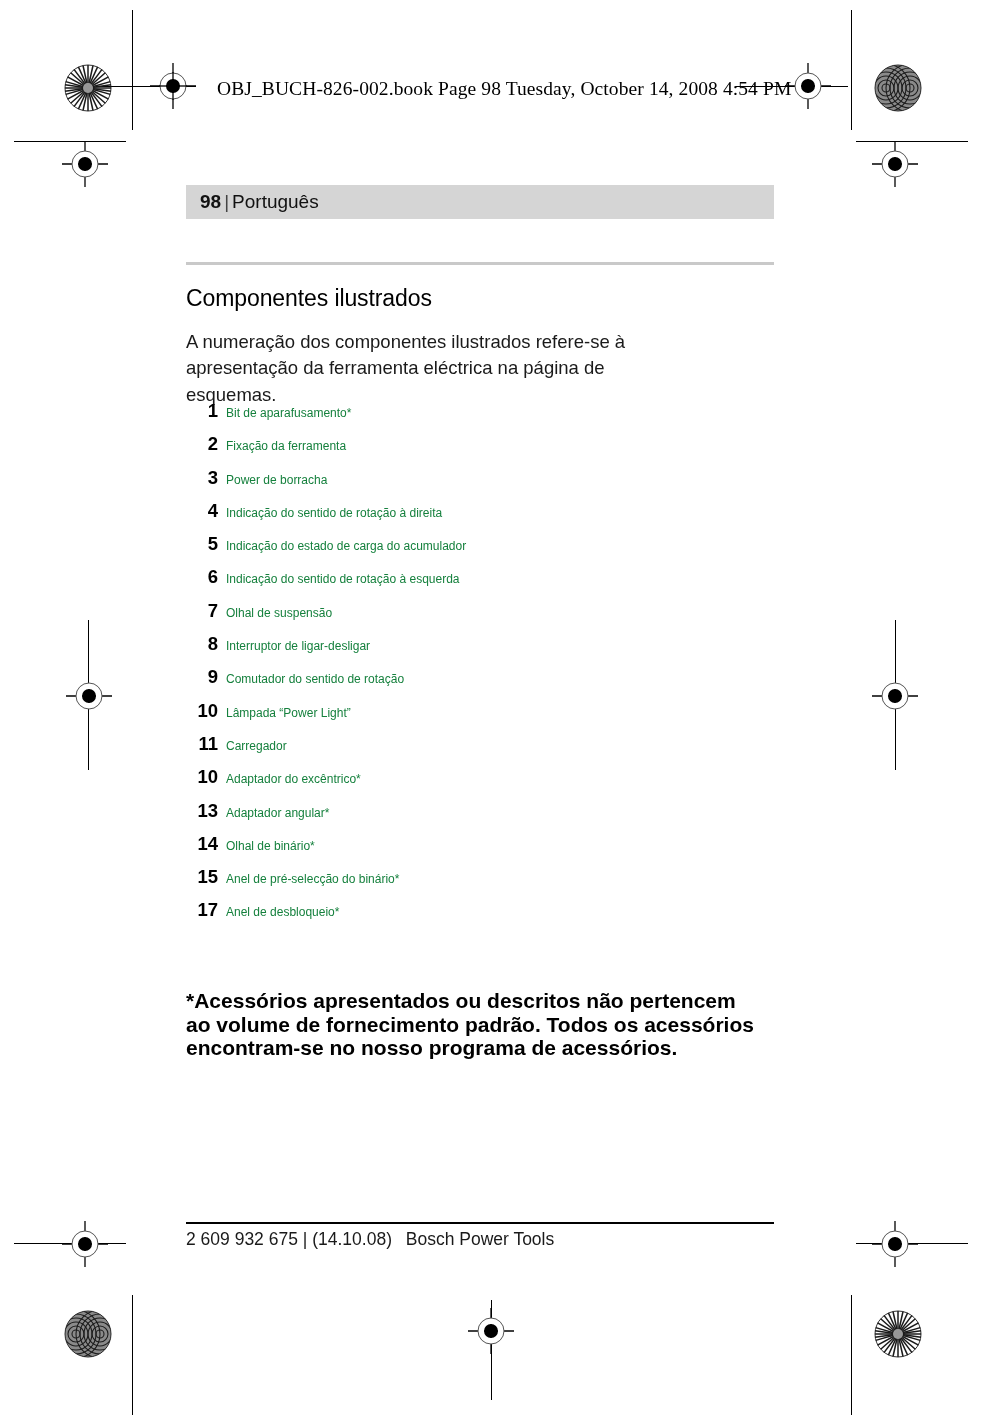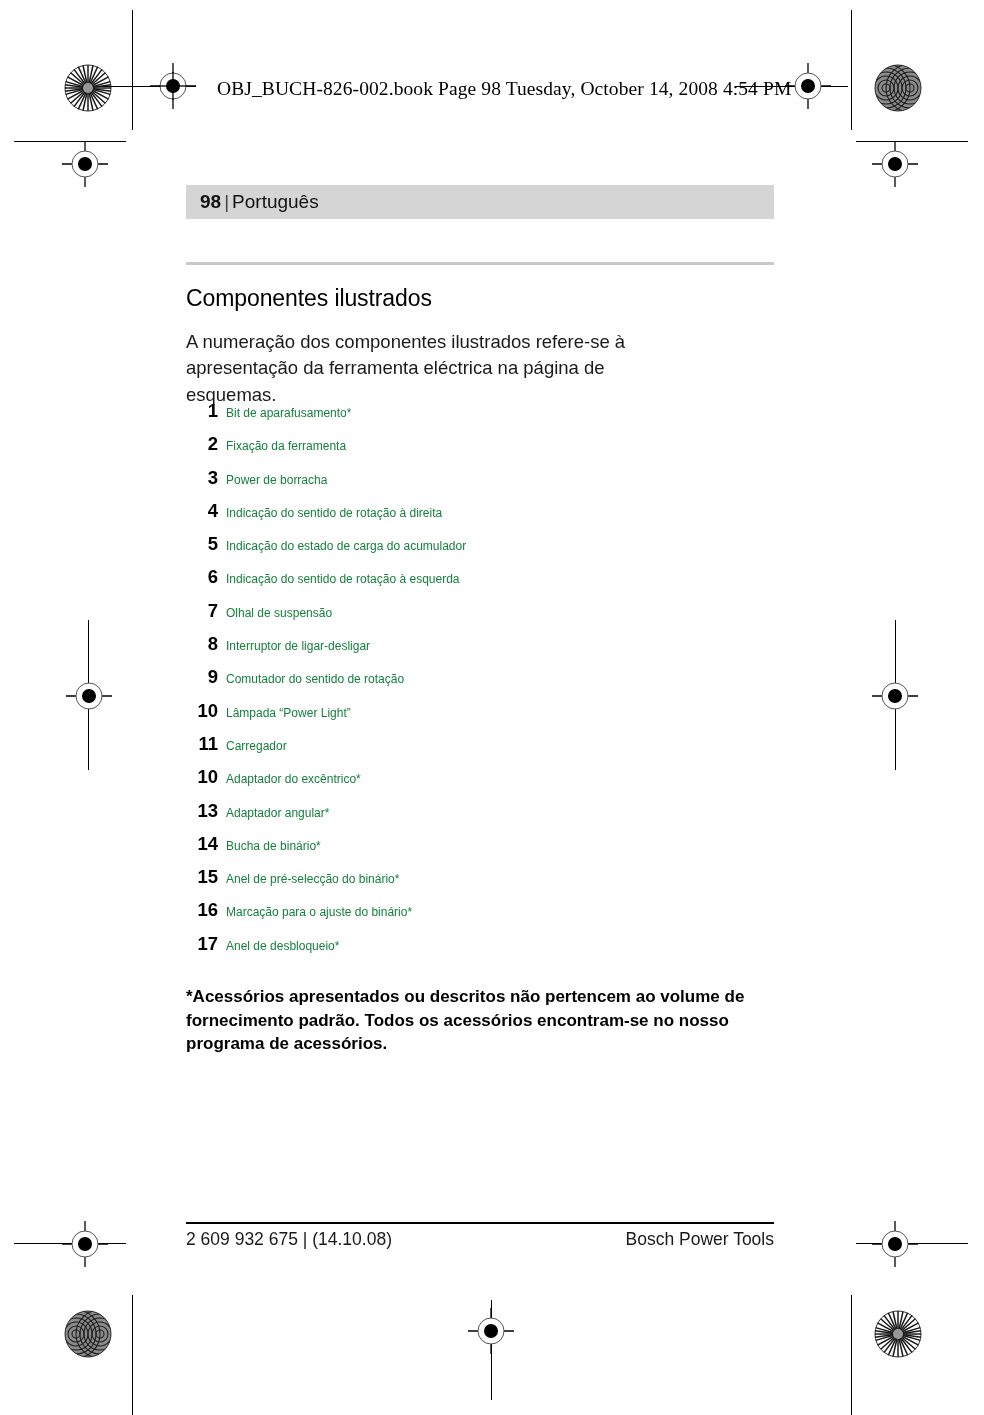--- a/index.html
+++ b/index.html
@@ -119,21 +119,21 @@
     color: #15803d;
     white-space: nowrap;
   }
 
   
   .footnote {
     position: absolute;
     left: 186px;
     top: 968px;
     width: 580px;
-    font-size: 17px;
+    font-size: 21px;
     font-weight: bold;
     font-stretch: condensed;
     line-height: 23.5px;
     color: #000;
   }
 
   
   .footer-rule {
     position: absolute;
     left: 186px;
@@ -148,21 +148,21 @@
     top: 1229px;
     font-size: 17.5px;
     color: #1a1a1a;
     white-space: nowrap;
   }
   .footer-right {
     position: absolute;
     left: 186px;
     top: 1229px;
     width: 588px;
-    text-align: right;
+    text-align: center;
     font-size: 17.5px;
     color: #1a1a1a;
     white-space: nowrap;
   }
 </style>
 </head>
 <body>
 
 <div class="marks">
 
@@ -479,29 +479,25 @@
   <div class="comp-item">
     <span class="comp-num">10</span>
     <span class="comp-label">Adaptador do excêntrico*</span>
   </div>
   <div class="comp-item">
     <span class="comp-num">13</span>
     <span class="comp-label">Adaptador angular*</span>
   </div>
   <div class="comp-item">
     <span class="comp-num">14</span>
-    <span class="comp-label">Bucha de binário*</span>
+    <span class="comp-label">Olhal de binário*</span>
   </div>
   <div class="comp-item">
     <span class="comp-num">15</span>
     <span class="comp-label">Anel de pré-selecção do binário*</span>
-  </div>
-  <div class="comp-item">
-    <span class="comp-num">16</span>
-    <span class="comp-label">Marcação para o ajuste do binário*</span>
   </div>
   <div class="comp-item">
     <span class="comp-num">17</span>
     <span class="comp-label">Anel de desbloqueio*</span>
   </div>
 </div>
 
 <p class="footnote">*Acessórios apresentados ou descritos não pertencem ao volume de fornecimento padrão. Todos os acessórios encontram-se no nosso programa de acessórios.</p>
 
 <div class="footer-rule"></div>

